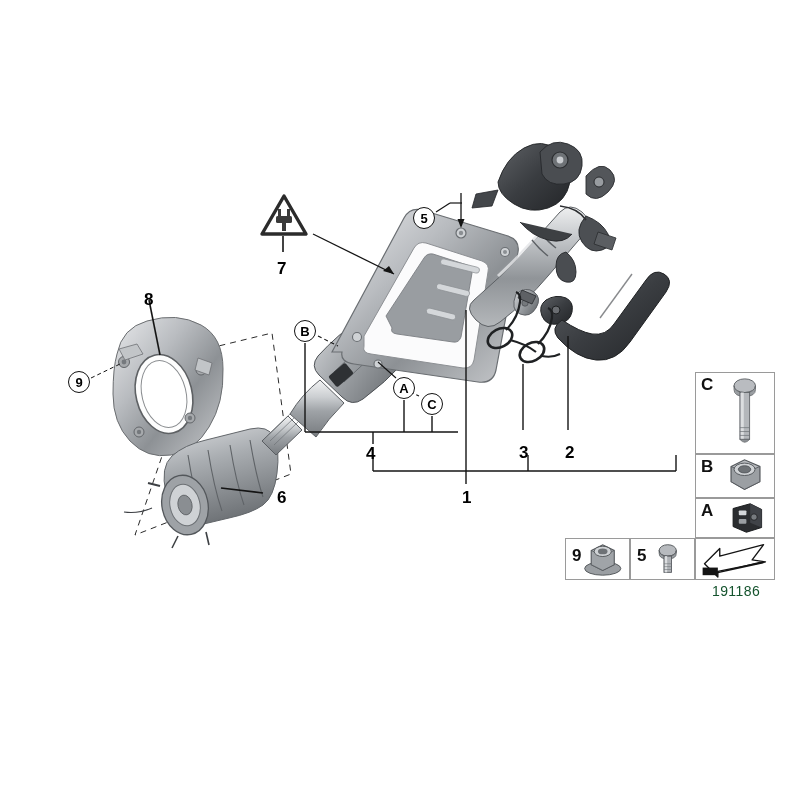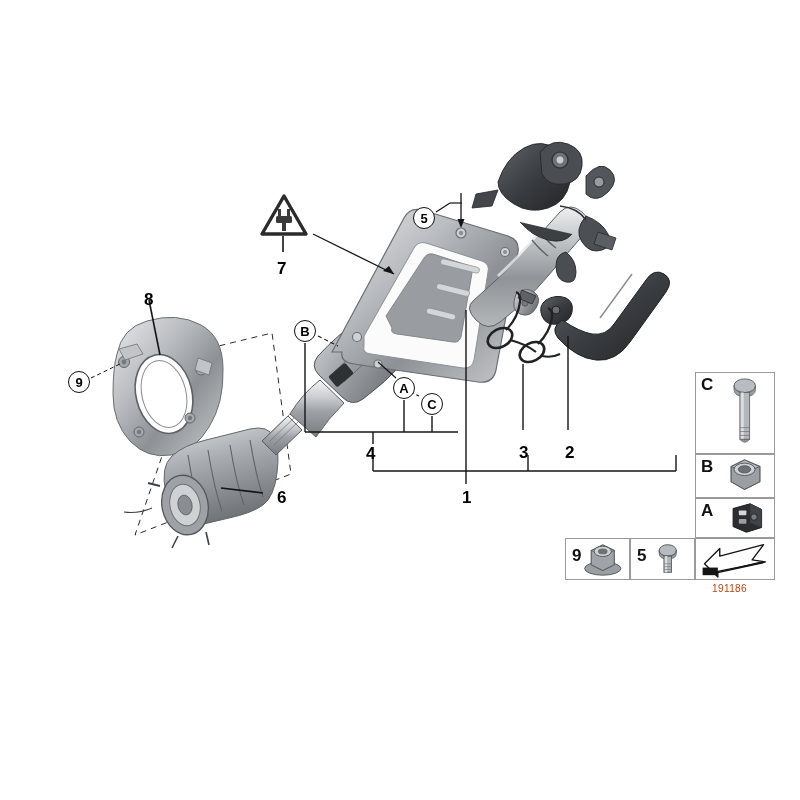--- a/index.html
+++ b/index.html
@@ -60,22 +60,22 @@
     font-family:"Liberation Sans", sans-serif;
     font-weight:bold;
     font-size:17px;
     color:#111;
     line-height:1;
   }
   .legend-art{position:absolute;left:0;top:0;width:100%;height:100%;}
   .drawing-no{
     position:absolute;
     font-family:"Liberation Sans", sans-serif;
-    font-size:10px;
-    color:#c2410c;
+    font-size:14px;
+    color:#14532d;
     letter-spacing:0.4px;
     white-space:nowrap;
   }
 
   
   #footer{
     position:absolute;
     left:0;top:700px;width:800px;height:100px;
     background:#fff;
   }

